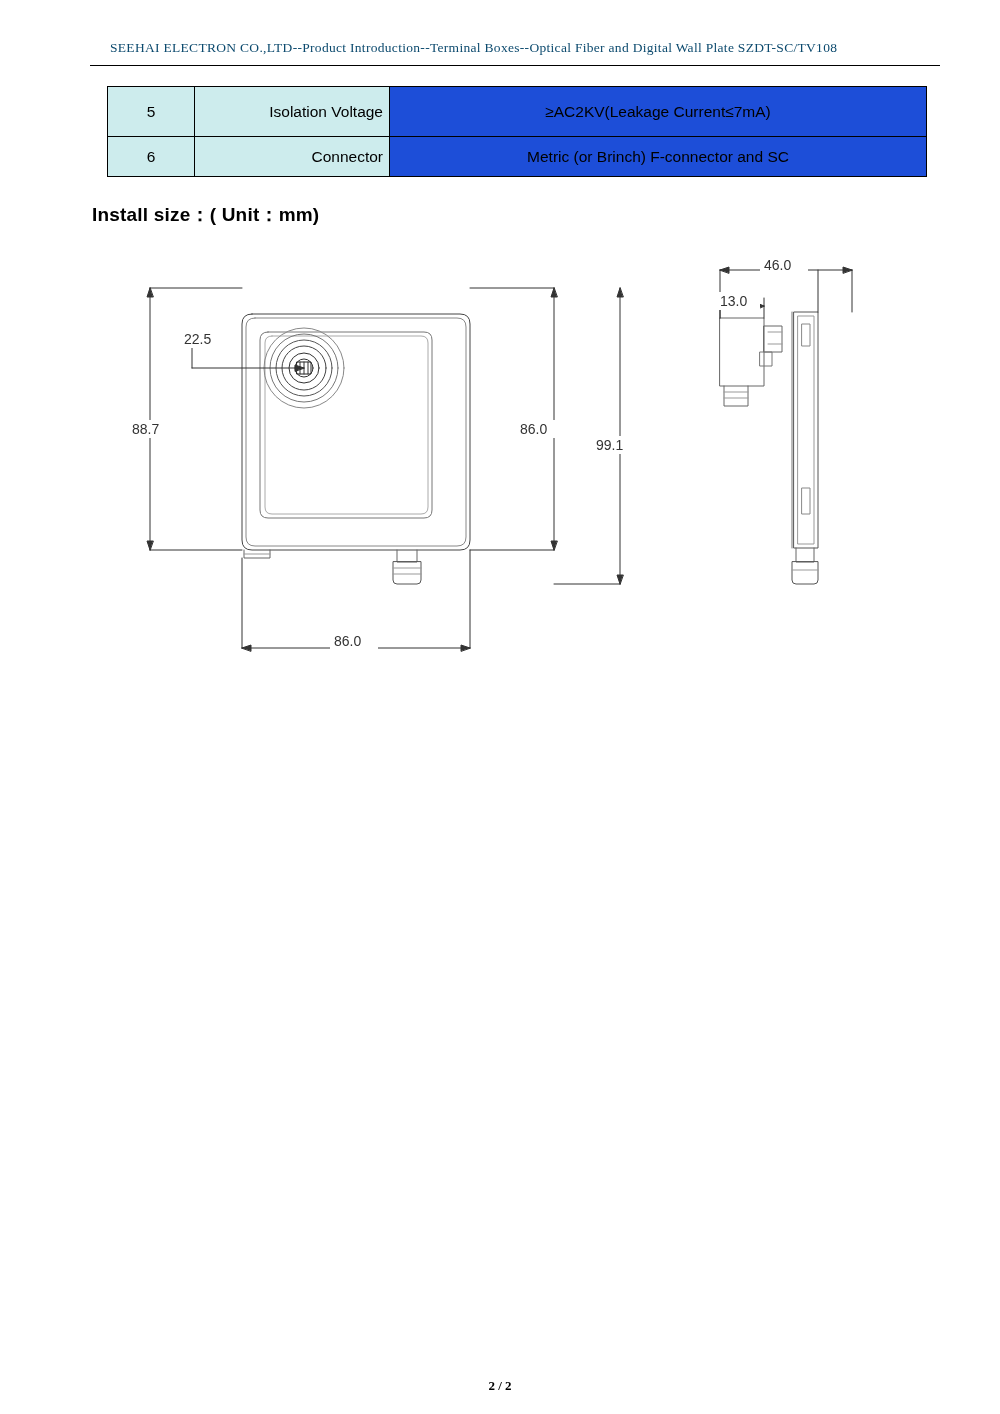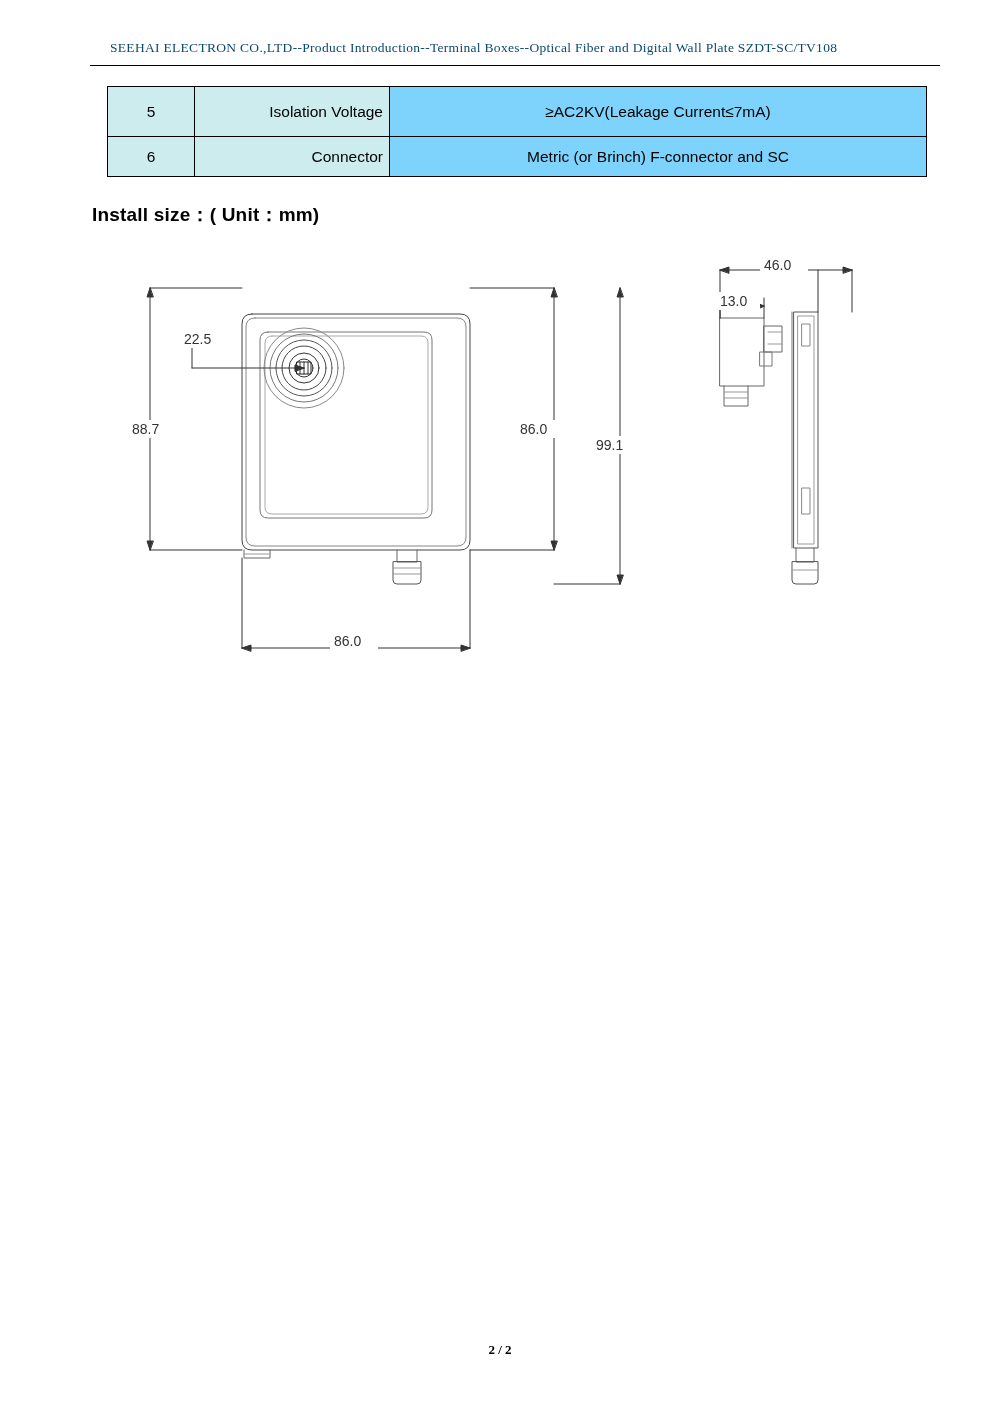--- a/index.html
+++ b/index.html
@@ -49,21 +49,21 @@
   }
   .spec-table td {
     border: 1.3px solid #000;
     padding: 3px 6px;
     font-size: 15.5px;
     line-height: 1.25;
     vertical-align: middle;
   }
   .col-no { width: 74px; text-align: center; background: #cdeced; }
   .col-item { width: 182px; text-align: right; background: #cdeced; padding-left: 12px; }
-  .col-val { text-align: center; background: #7dd3fc; }
+  .col-val { text-align: center; background: #1d4ed8; }
   .row-tall td { height: 43px; }
   .row-short td { height: 33px; }
 
   
   .install-title {
     position: absolute;
     top: 202px;
     left: 92px;
     font-size: 19px;
     font-weight: bold;
@@ -77,21 +77,21 @@
     top: 240px;
     left: 92px;
     width: 860px;
     height: 440px;
   }
   .drawing svg { display: block; }
 
   
   .page-number {
     position: absolute;
-    top: 1342px;
+    top: 1378px;
     left: 0;
     width: 1000px;
     text-align: center;
     font-size: 13px;
     font-weight: bold;
     font-family: "Liberation Serif", serif;
   }
 </style>
 </head>
 <body>

